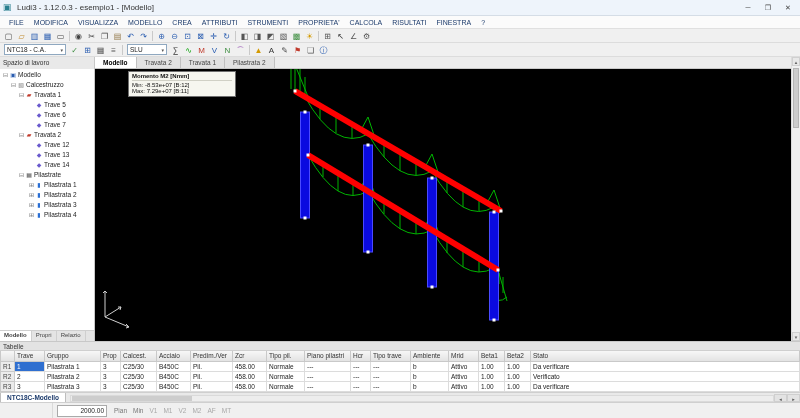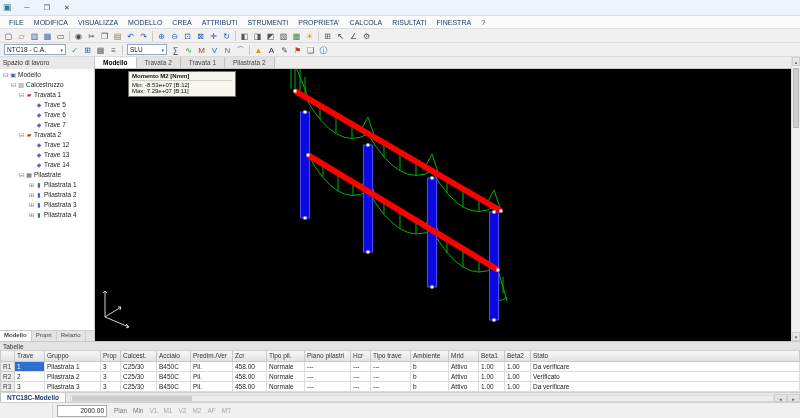--- a/index.html
+++ b/index.html
@@ -76,20 +76,21 @@
   .sb-item{padding:0 3px;color:#777;}
   .sb-item.dim{color:#a8a8a8;}
 </style>
 </head>
 <body>
 
 <div class="win">
 
   <div class="titlebar">
     <span class="app-icon">▣</span>
+    <span class="title-text">Ludi3 - 1.12.0.3 - esempio1 - [Modello]</span>
     <span class="wbtn">─</span>
     <span class="wbtn">❐</span>
     <span class="wbtn close">✕</span>
   </div>
 
   <div class="menubar">
     <span class="menu-item">FILE</span>
     <span class="menu-item">MODIFICA</span>
     <span class="menu-item">VISUALIZZA</span>
     <span class="menu-item">MODELLO</span>

